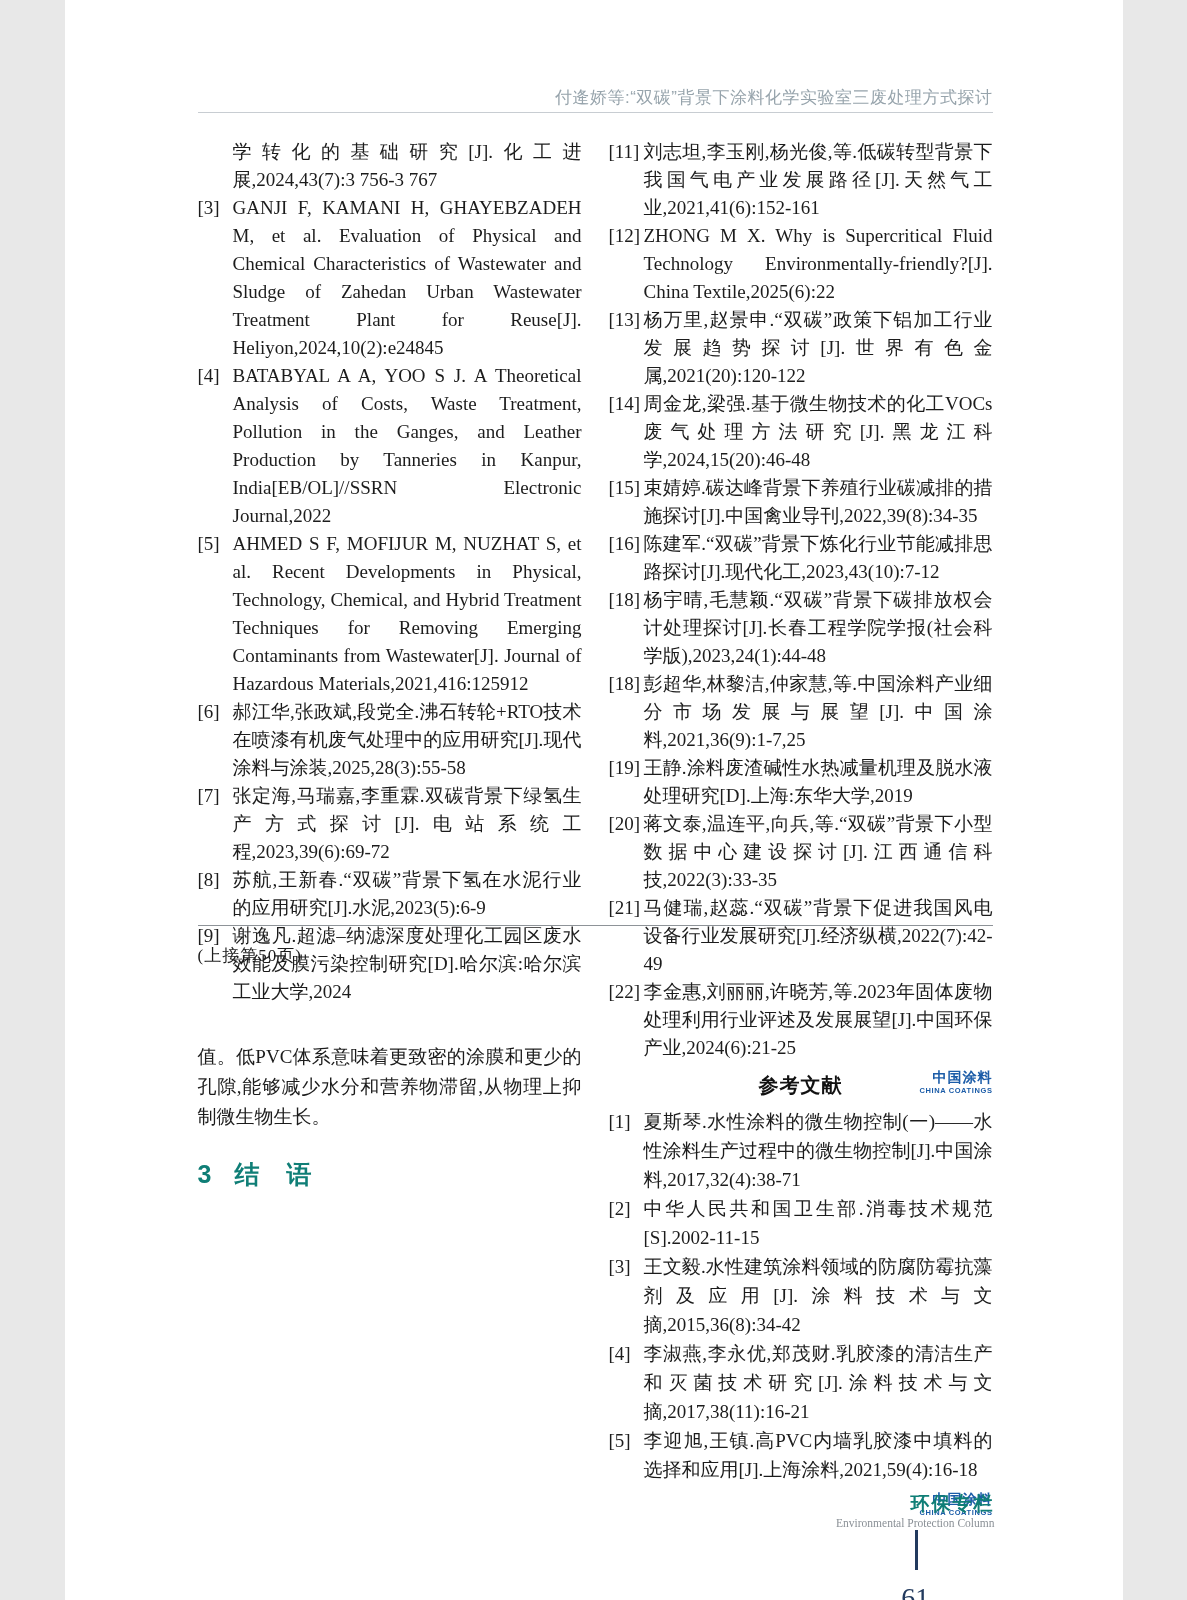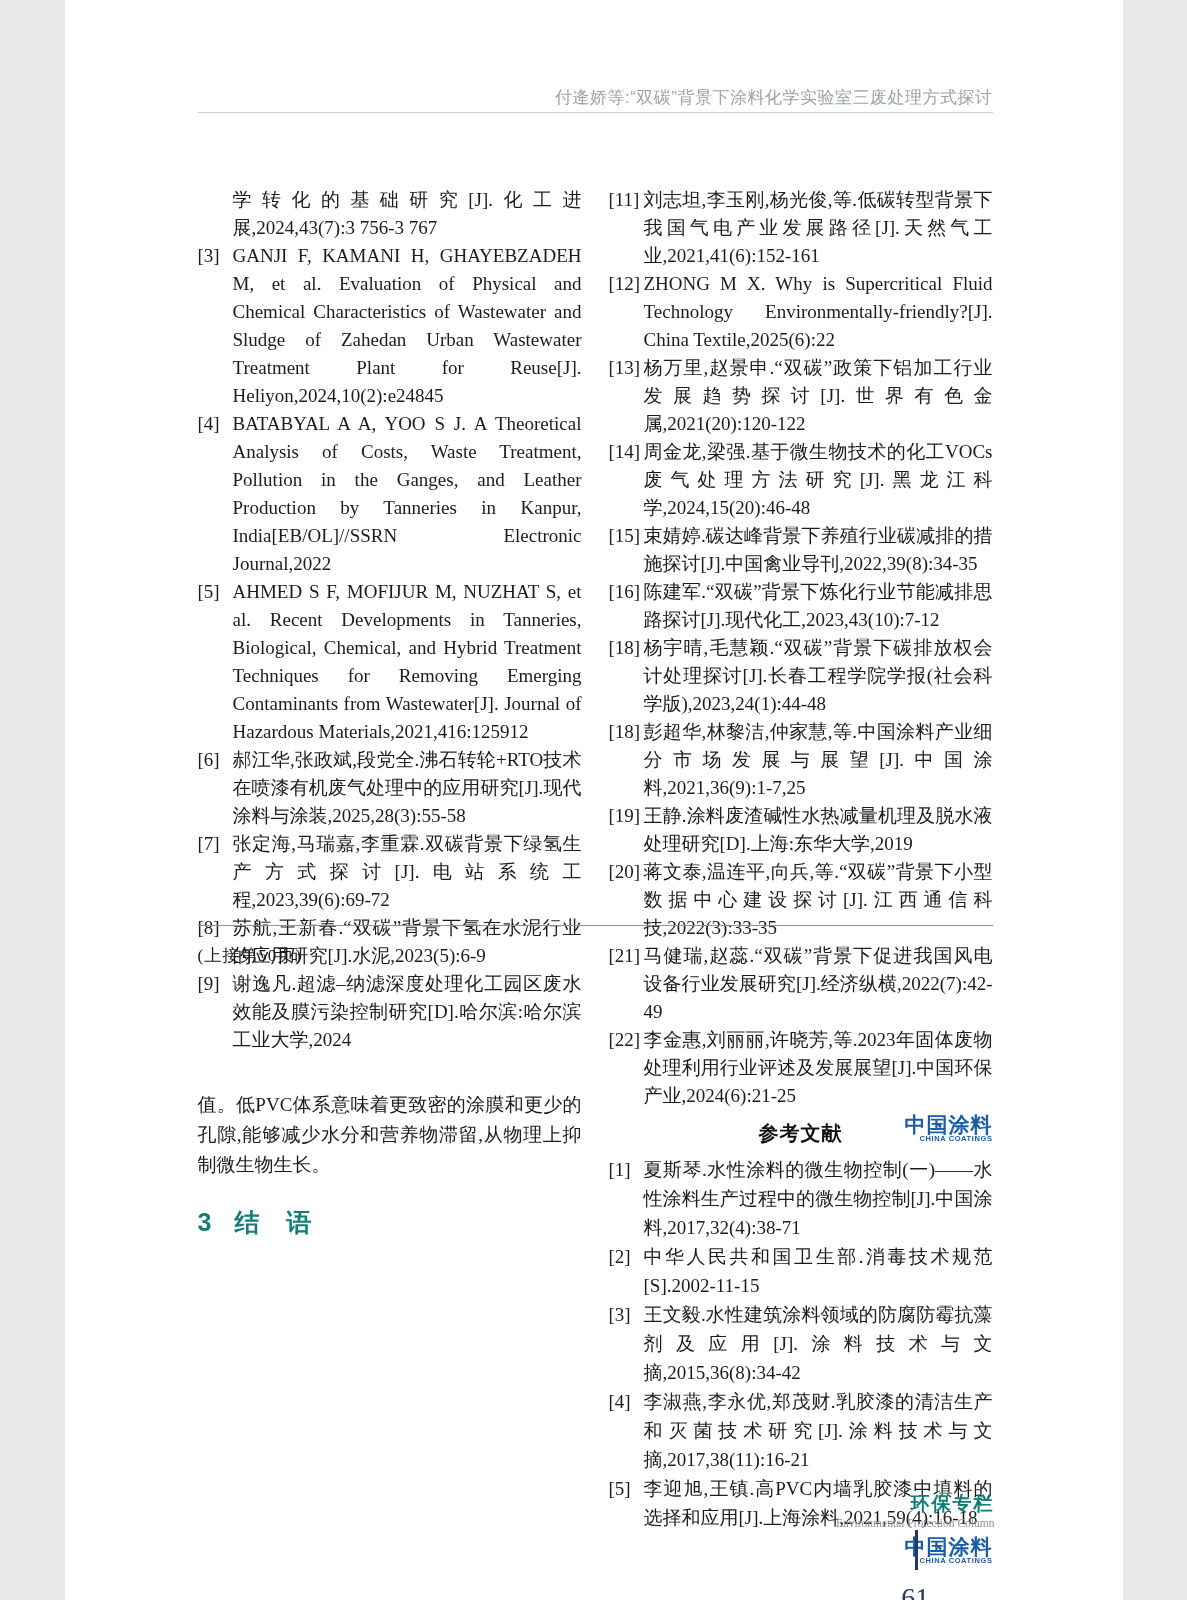--- a/index.html
+++ b/index.html
@@ -16,30 +16,30 @@
   .running-title{
     position:absolute;top:86px;right:130px;
     font-family:"Liberation Sans","DejaVu Sans",sans-serif;
     font-size:17px;color:#97a4ac;letter-spacing:.5px;
   }
   .header-rule{
     position:absolute;top:112px;left:133px;right:130px;
     border-top:1px solid #c8cdd2;
   }
   
-  .cols{position:absolute;left:133px;right:130px;display:flex;gap:27px;margin-top:48px;}
+  .cols{position:absolute;left:133px;right:130px;display:flex;gap:27px;}
   .top-refs{top:138px;}
   .col{flex:1;min-width:0;}
   .ref{display:flex;font-size:19px;line-height:28px;}
   .rn{flex:0 0 35px;}
   .rt{flex:1;text-align:justify;text-justify:inter-ideograph;}
   
   .logo{text-align:right;margin-top:6px;
     font-family:"Liberation Sans","DejaVu Sans",sans-serif;}
-  .logo-cn{color:#1b5ca8;font-weight:bold;font-size:21px;letter-spacing:1px;line-height:18px;}
+  .logo-cn{color:#1b5ca8;font-weight:bold;font-size:14px;letter-spacing:1px;line-height:18px;}
   .logo-en{color:#1b5ca8;font-weight:bold;font-size:7.5px;letter-spacing:.6px;line-height:9px;}
   
   .mid-divider{position:absolute;top:925px;left:133px;right:130px;border-top:1px solid #8e9398;}
   .continued-note{position:absolute;top:944px;left:133px;font-size:17px;letter-spacing:1px;}
   
   .lower{top:1042px;}
   .para{font-size:19px;line-height:30px;text-align:justify;text-justify:inter-ideograph;}
   .indent{text-indent:2em;}
   .section-heading{
     margin:26px 0 12px 0;
@@ -79,21 +79,21 @@
       <div class="ref">
           <span class="rn">[3]</span>
           <div class="rt">GANJI F, KAMANI H, GHAYEBZADEH M, et al. Evaluation of Physical and Chemical Characteristics of Wastewater and Sludge of Zahedan Urban Wastewater Treatment Plant for Reuse[J]. Heliyon,2024,10(2):e24845</div>
         </div>
       <div class="ref">
           <span class="rn">[4]</span>
           <div class="rt">BATABYAL A A, YOO S J. A Theoretical Analysis of Costs, Waste Treatment, Pollution in the Ganges, and Leather Production by Tanneries in Kanpur, India[EB/OL]//SSRN Electronic Journal,2022</div>
         </div>
       <div class="ref">
           <span class="rn">[5]</span>
-          <div class="rt">AHMED S F, MOFIJUR M, NUZHAT S, et al. Recent Developments in Tanneries, Biological, Chemical, and Hybrid Treatment Techniques for Removing Emerging Contaminants from Wastewater[J]. Journal of Hazardous Materials,2021,416:125912</div>
+          <div class="rt">AHMED S F, MOFIJUR M, NUZHAT S, et al. Recent Developments in Physical, Technology, Chemical, and Hybrid Treatment Techniques for Removing Emerging Contaminants from Wastewater[J]. Journal of Hazardous Materials,2021,416:125912</div>
         </div>
       <div class="ref">
           <span class="rn">[6]</span>
           <div class="rt">郝江华,张政斌,段党全.沸石转轮+RTO技术在喷漆有机废气处理中的应用研究[J].现代涂料与涂装,2025,28(3):55-58</div>
         </div>
       <div class="ref">
           <span class="rn">[7]</span>
           <div class="rt">张定海,马瑞嘉,李重霖.双碳背景下绿氢生产方式探讨[J].电站系统工程,2023,39(6):69-72</div>
         </div>
       <div class="ref">

